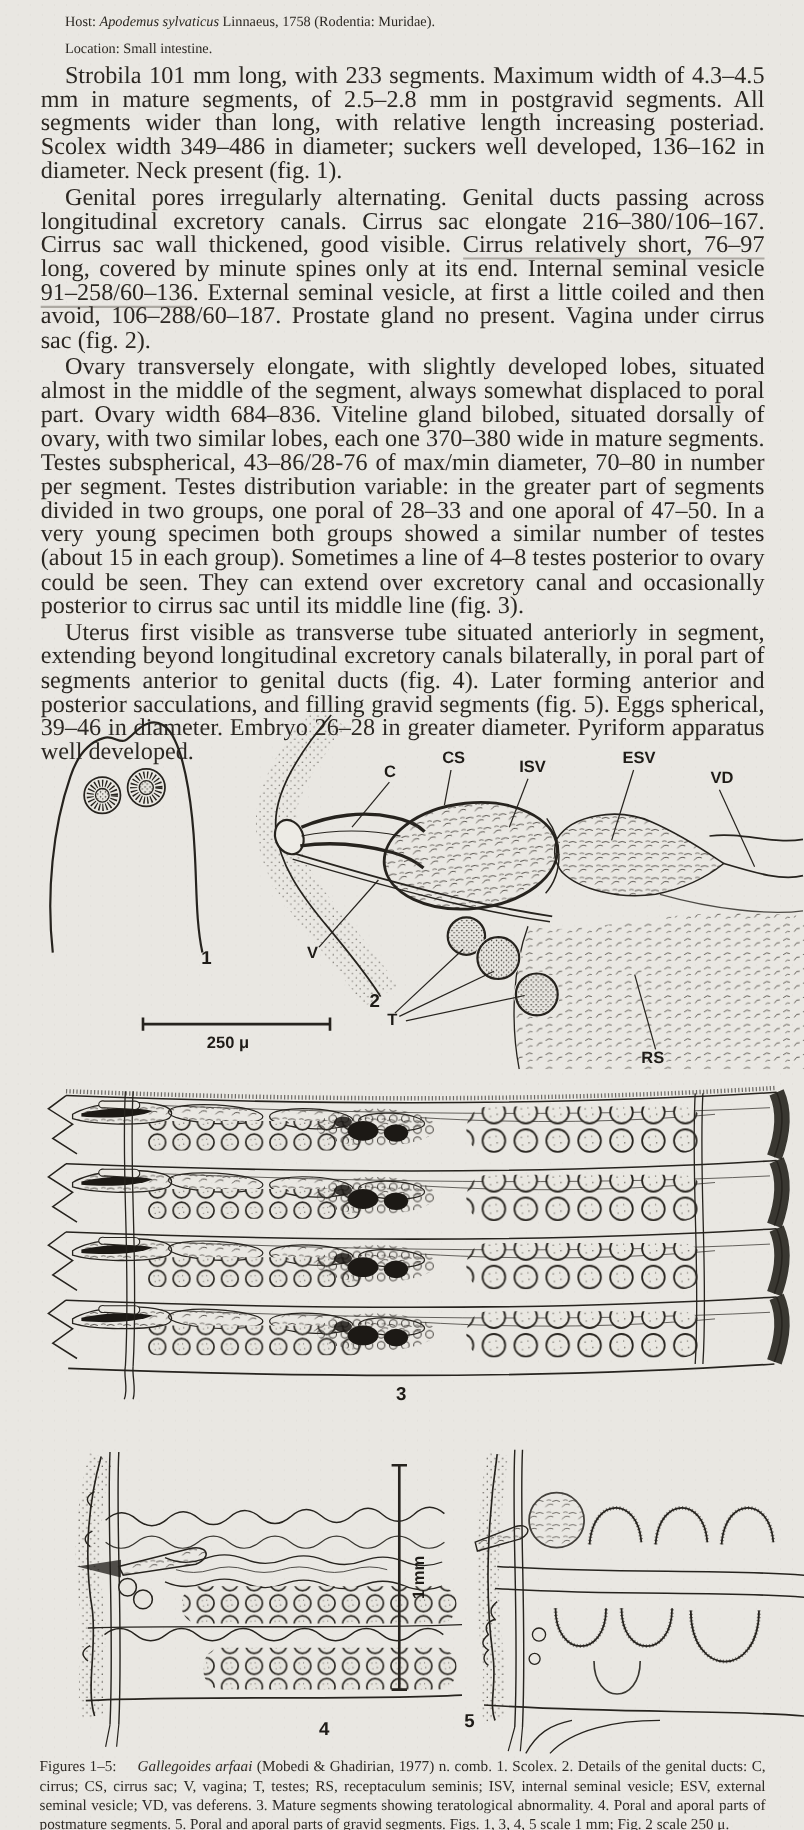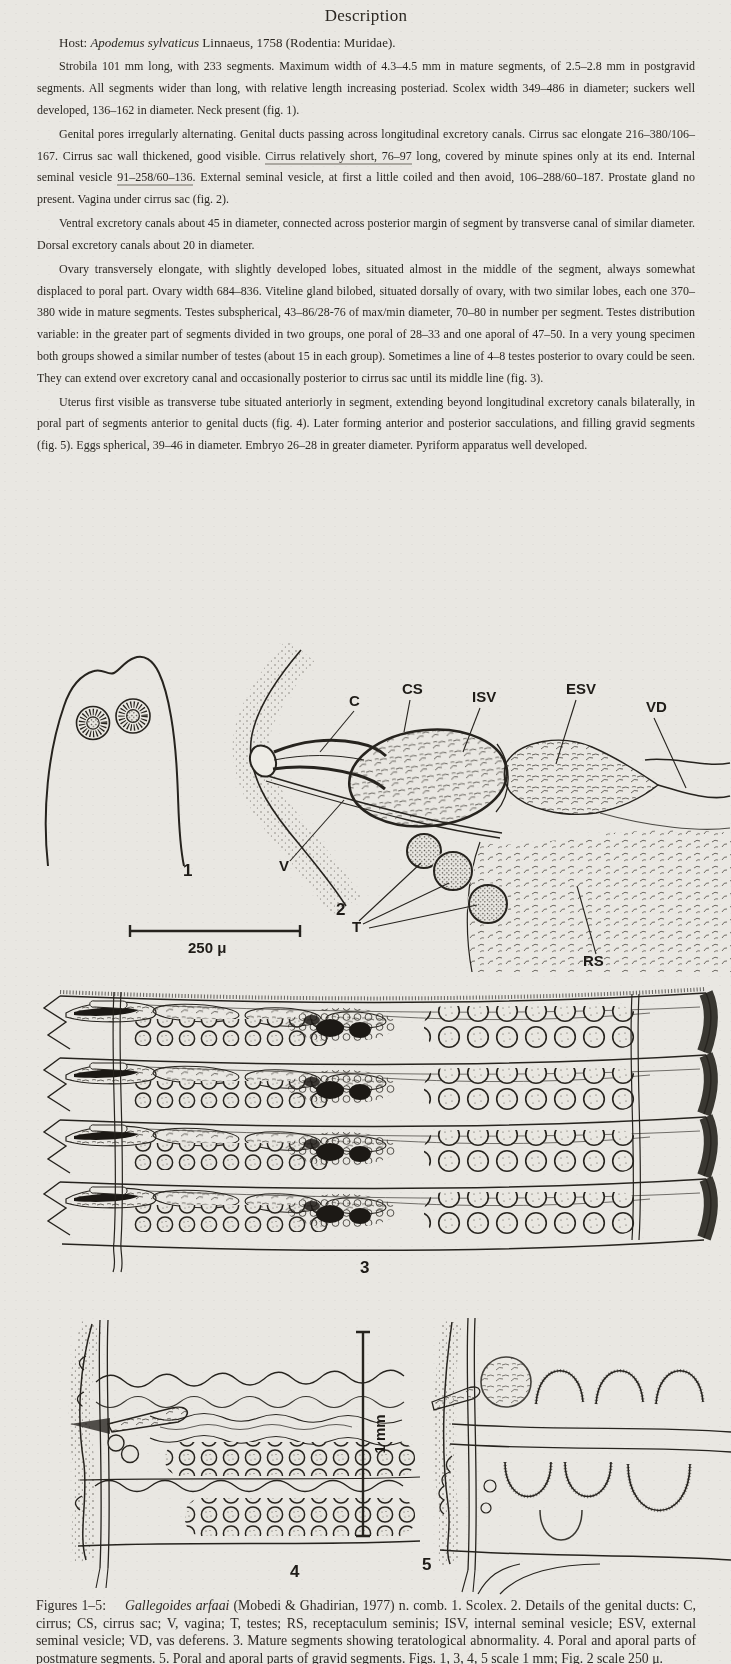--- a/index.html
+++ b/index.html
@@ -7,42 +7,41 @@
     position:relative; width:731px; height:1664px; overflow:hidden;
     background:#e9e7e2;
     background-image:radial-gradient(rgba(120,115,105,.06) 1px, transparent 1px);
     background-size:11px 9px;
     font-family:"Liberation Serif", serif;
     color:#2b2722;
   }
   #textblock{position:absolute; left:37px; top:6px; width:658px;}
   .title{text-align:center; font-size:17px; margin:0 0 6px 0; letter-spacing:.3px;}
   p.line{margin:2.5px 0; font-size:13px; line-height:21.7px; text-align:justify; text-indent:22px;}
-  p.body{margin:2.5px 0; font-size:12px; line-height:21.7px; text-align:justify; text-indent:22px;}
+  p.body{margin:2.5px 0; font-size:22px; line-height:21.7px; text-align:justify; text-indent:22px;}
   .it{font-style:italic;}
   .pencil{border-bottom:2px solid rgba(122,118,110,.55);}
   #caption{position:absolute; left:36px; top:1597px; width:660px;
     font-size:13.8px; line-height:17.6px; text-align:justify; color:#2d2924;}
   #caption .pref{margin-right:19px;}
   .figsvg{position:absolute; left:0;}
   .figlab{font:bold 15px "Liberation Sans", sans-serif; fill:#1e1b17;}
   .fignum{font:bold 17px "Liberation Sans", sans-serif; fill:#1e1b17;}
   .ink{stroke:#26231e; fill:none;}
 </style>
 </head>
 <body>
 
 <div id="page">
 
   <div id="textblock">
-    <p class="title">Description</p>
     <p class="line"><span>Host: </span><span class="it">Apodemus sylvaticus</span><span> Linnaeus, 1758 (Rodentia: Muridae).</span></p>
+    <p class="line">Location: Small intestine.</p>
     <p class="body">Strobila 101 mm long, with 233 segments. Maximum width of 4.3–4.5 mm in mature segments, of 2.5–2.8 mm in postgravid segments. All segments wider than long, with relative length increasing posteriad. Scolex width 349–486 in diameter; suckers well developed, 136–162 in diameter. Neck present (fig. 1).</p>
     <p class="body"><span>Genital pores irregularly alternating. Genital ducts passing across longitudinal excretory canals. Cirrus sac elongate 216–380/106–167. Cirrus sac wall thickened, good visible. </span><span class="pencil">Cirrus relatively short, 76–97</span><span> long, covered by minute spines only at its end. Internal seminal vesicle </span><span class="pencil">91–258/60–136</span><span>. External seminal vesicle, at first a little coiled and then avoid, 106–288/60–187. Prostate gland no present. Vagina under cirrus sac (fig. 2).</span></p>
-    <p class="body">Ventral excretory canals about 45 in diameter, connected across posterior margin of segment by transverse canal of similar diameter. Dorsal excretory canals about 20 in diameter.</p>
     <p class="body">Ovary transversely elongate, with slightly developed lobes, situated almost in the middle of the segment, always somewhat displaced to poral part. Ovary width 684–836. Viteline gland bilobed, situated dorsally of ovary, with two similar lobes, each one 370–380 wide in mature segments. Testes subspherical, 43–86/28-76 of max/min diameter, 70–80 in number per segment. Testes distribution variable: in the greater part of segments divided in two groups, one poral of 28–33 and one aporal of 47–50. In a very young specimen both groups showed a similar number of testes (about 15 in each group). Sometimes a line of 4–8 testes posterior to ovary could be seen. They can extend over excretory canal and occasionally posterior to cirrus sac until its middle line (fig. 3).</p>
     <p class="body">Uterus first visible as transverse tube situated anteriorly in segment, extending beyond longitudinal excretory canals bilaterally, in poral part of segments anterior to genital ducts (fig. 4). Later forming anterior and posterior sacculations, and filling gravid segments (fig. 5). Eggs spherical, 39–46 in diameter. Embryo 26–28 in greater diameter. Pyriform apparatus well developed.</p>
   </div>
 
   <svg class="figsvg" style="top:642px;height:330px;width:731px" viewBox="0 0 731 330">
     <defs>
       <pattern id="stip" width="7" height="7" patternUnits="userSpaceOnUse">
         <circle cx="2" cy="2" r="0.7" fill="#55504a"></circle>
           <circle cx="5.4" cy="5" r="0.6" fill="#55504a"></circle>
       </pattern>

